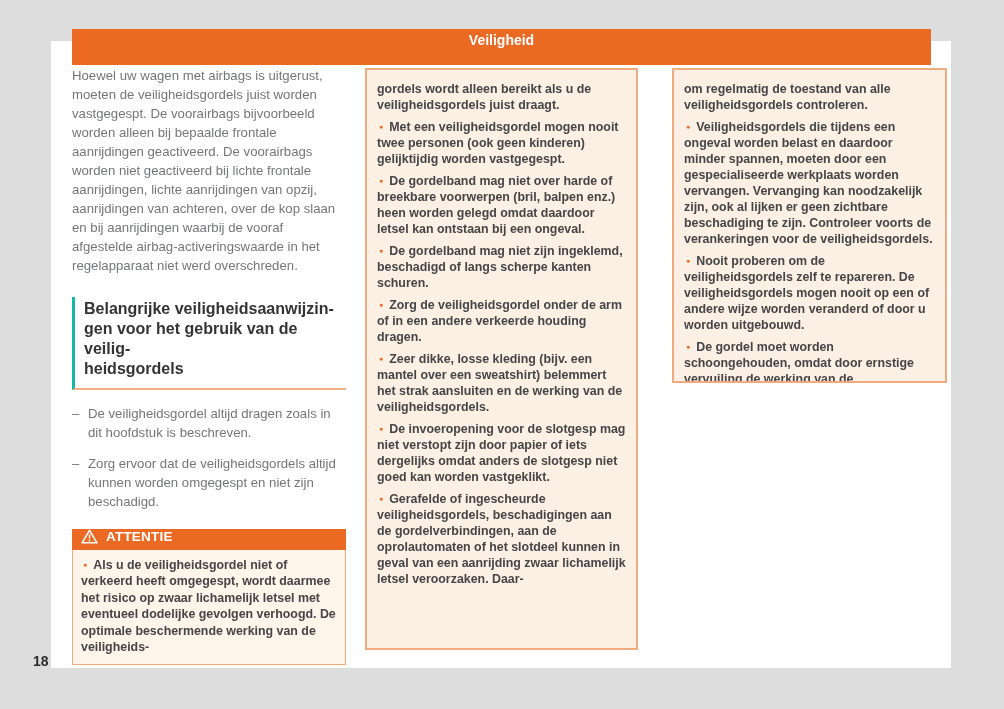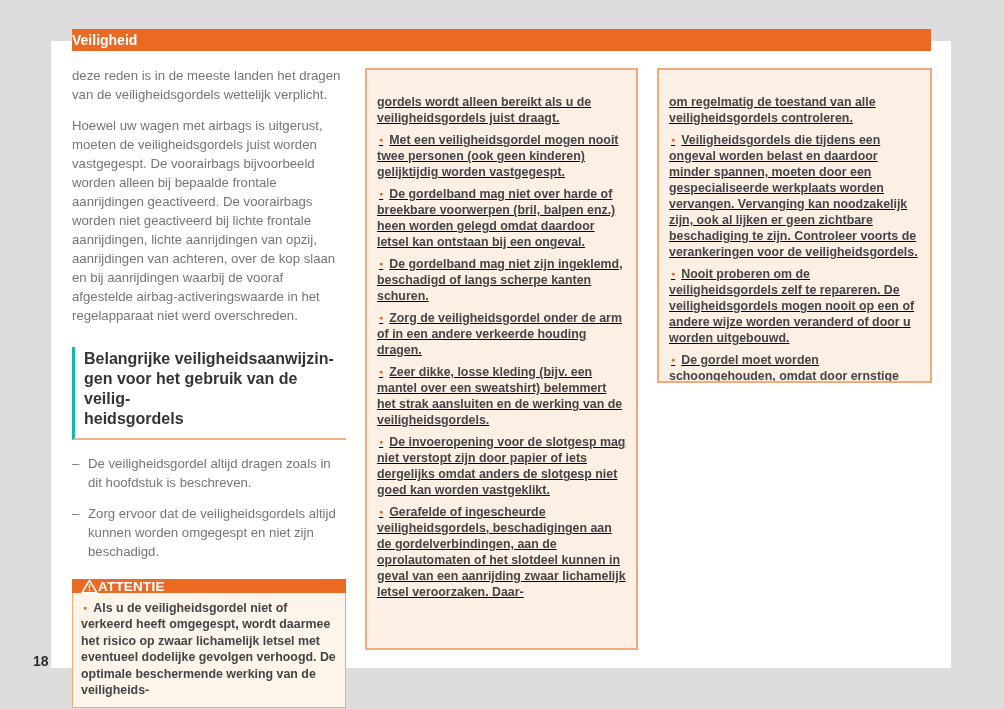--- a/index.html
+++ b/index.html
@@ -8,23 +8,23 @@
     position:relative;
     background:#dddddd;
     font-family:"Liberation Sans", sans-serif;
     overflow:hidden;
   }
   .page {
     position:absolute; left:51px; top:41px; width:900px; height:627px;
     background:#ffffff;
   }
   .header-bar {
-    position:absolute; left:72px; top:29px; width:859px; height:22px;
+    position:absolute; left:72px; top:29px; width:859px; height:36px;
     background:#ea6a24; color:#ffffff; z-index:3;
-    font-size:14px; font-weight:bold; text-align:left; line-height:22px;
+    font-size:14px; font-weight:bold; text-align:center; line-height:22px;
   }
   .col-left {
     position:absolute; left:72px; top:66px; width:274px; z-index:2;
   }
   .para {
     color:#757679; font-size:13.2px; line-height:19px; margin-bottom:12px;
   }
   .section-heading {
     margin-top:22px; margin-bottom:14px;
     border-left:3px solid #14b8a6; border-bottom:2px solid #f3b183;
@@ -32,35 +32,35 @@
     color:#343435; font-weight:bold; font-size:16px; line-height:20px;
   }
   .section-heading span { display:block; }
   .dash-item {
     color:#757679; font-size:13.2px; line-height:19px;
     padding-left:16px; margin-bottom:12px;
   }
   .dash-item::before { content:"\2013"; display:inline-block; width:16px; margin-left:-16px; }
   .attention-box { margin-top:18px; }
   .attention-header {
-    background:#ea6a24; height:14px; padding:0 9px;
-    display:flex; 
+    background:#ea6a24; height:21px; padding:0 9px;
+    display:flex; gap:8px;
   }
   .attention-label { color:#ffffff; font-weight:bold; font-size:13.5px; letter-spacing:.2px; }
   .attention-body {
     border:1px solid #efab7d; border-top:none; background:#fdf4ea;
     padding:7px 8px 9px 8px;
     color:#454547; font-weight:bold; font-size:12.4px; line-height:16.4px;
   }
   .note-box {
     position:absolute; background:#fcefe3; border:2px solid #efab7d;
-    padding:24px 10px; overflow:hidden; z-index:2;text-decoration:underline;
+    padding:11px 10px; overflow:hidden; z-index:2;
   }
   .note-box.middle { left:365px; top:68px; width:273px; height:582px; }
-  .note-box.right  { left:657px; top:68px; width:275px; height:315px; }
+  .note-box.right  { left:672px; top:68px; width:275px; height:315px; }
   .note-intro, .bullet {
     color:#454547; font-weight:bold; font-size:12.4px; line-height:16px;
     margin-bottom:6px;
   }
   .bullet::before {
     content:"\25CF"; color:#ea6a24; font-size:7px;
     vertical-align:2px; margin-right:6px; margin-left:2px;
   }
   .attention-body .abullet::before {
     content:"\25CF"; color:#ea6a24; font-size:7px;
@@ -75,21 +75,20 @@
 </head>
 <body>
 
 <div class="page"></div>
 
 <div class="header-bar">
   <span>Veiligheid</span>
 </div>
 
 <div class="col-left">
-  <p class="para">deze reden is in de meeste landen het dragen van de veiligheidsgordels wettelijk verplicht.</p>
   <p class="para">Hoewel uw wagen met airbags is uitgerust, moeten de veiligheidsgordels juist worden vastgegespt. De voorairbags bijvoorbeeld worden alleen bij bepaalde frontale aanrijdingen geactiveerd. De voorairbags worden niet geactiveerd bij lichte frontale aanrijdingen, lichte aanrijdingen van opzij, aanrijdingen van achteren, over de kop slaan en bij aanrijdingen waarbij de vooraf afgestelde airbag-activeringswaarde in het regelapparaat niet werd overschreden.</p>
 
   <div class="section-heading">
     <span>Belangrijke veiligheidsaanwijzin-</span>
     <span>gen voor het gebruik van de veilig-</span>
     <span>heidsgordels</span>
   </div>
 
   <p class="dash-item">De veiligheidsgordel altijd dragen zoals in dit hoofdstuk is beschreven.</p>
   <p class="dash-item">Zorg ervoor dat de veiligheidsgordels altijd kunnen worden omgegespt en niet zijn beschadigd.</p>

